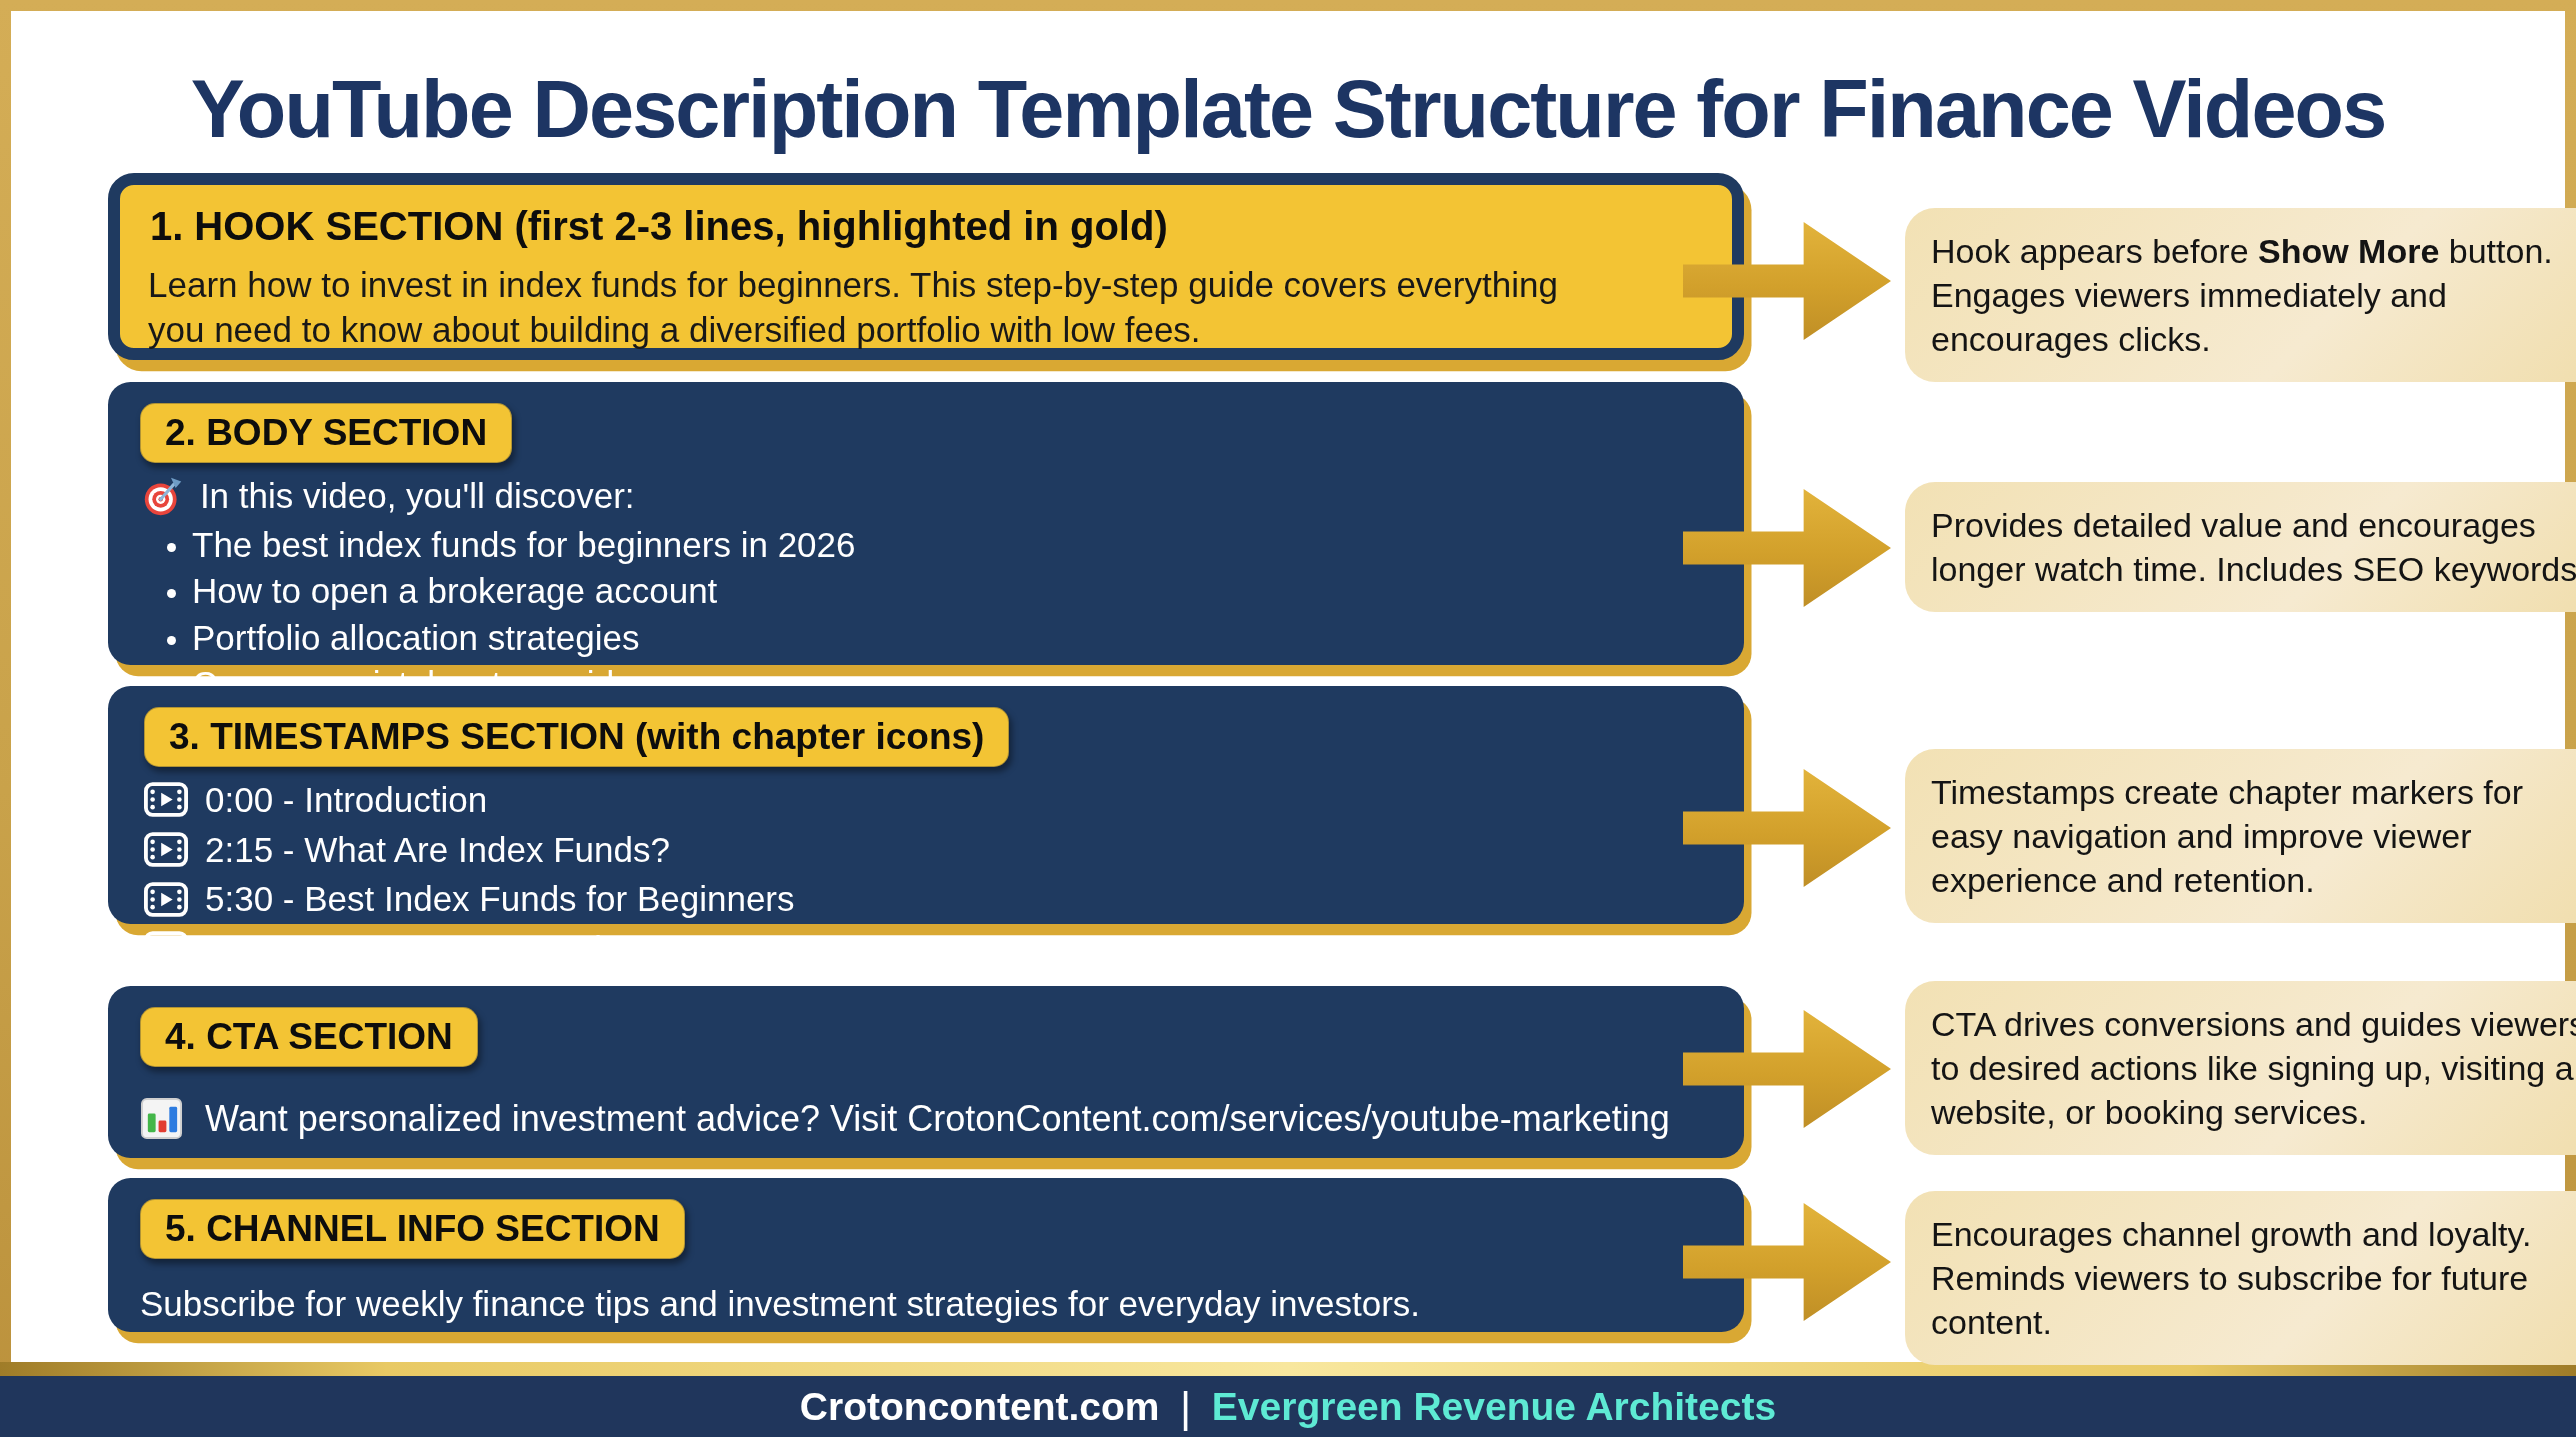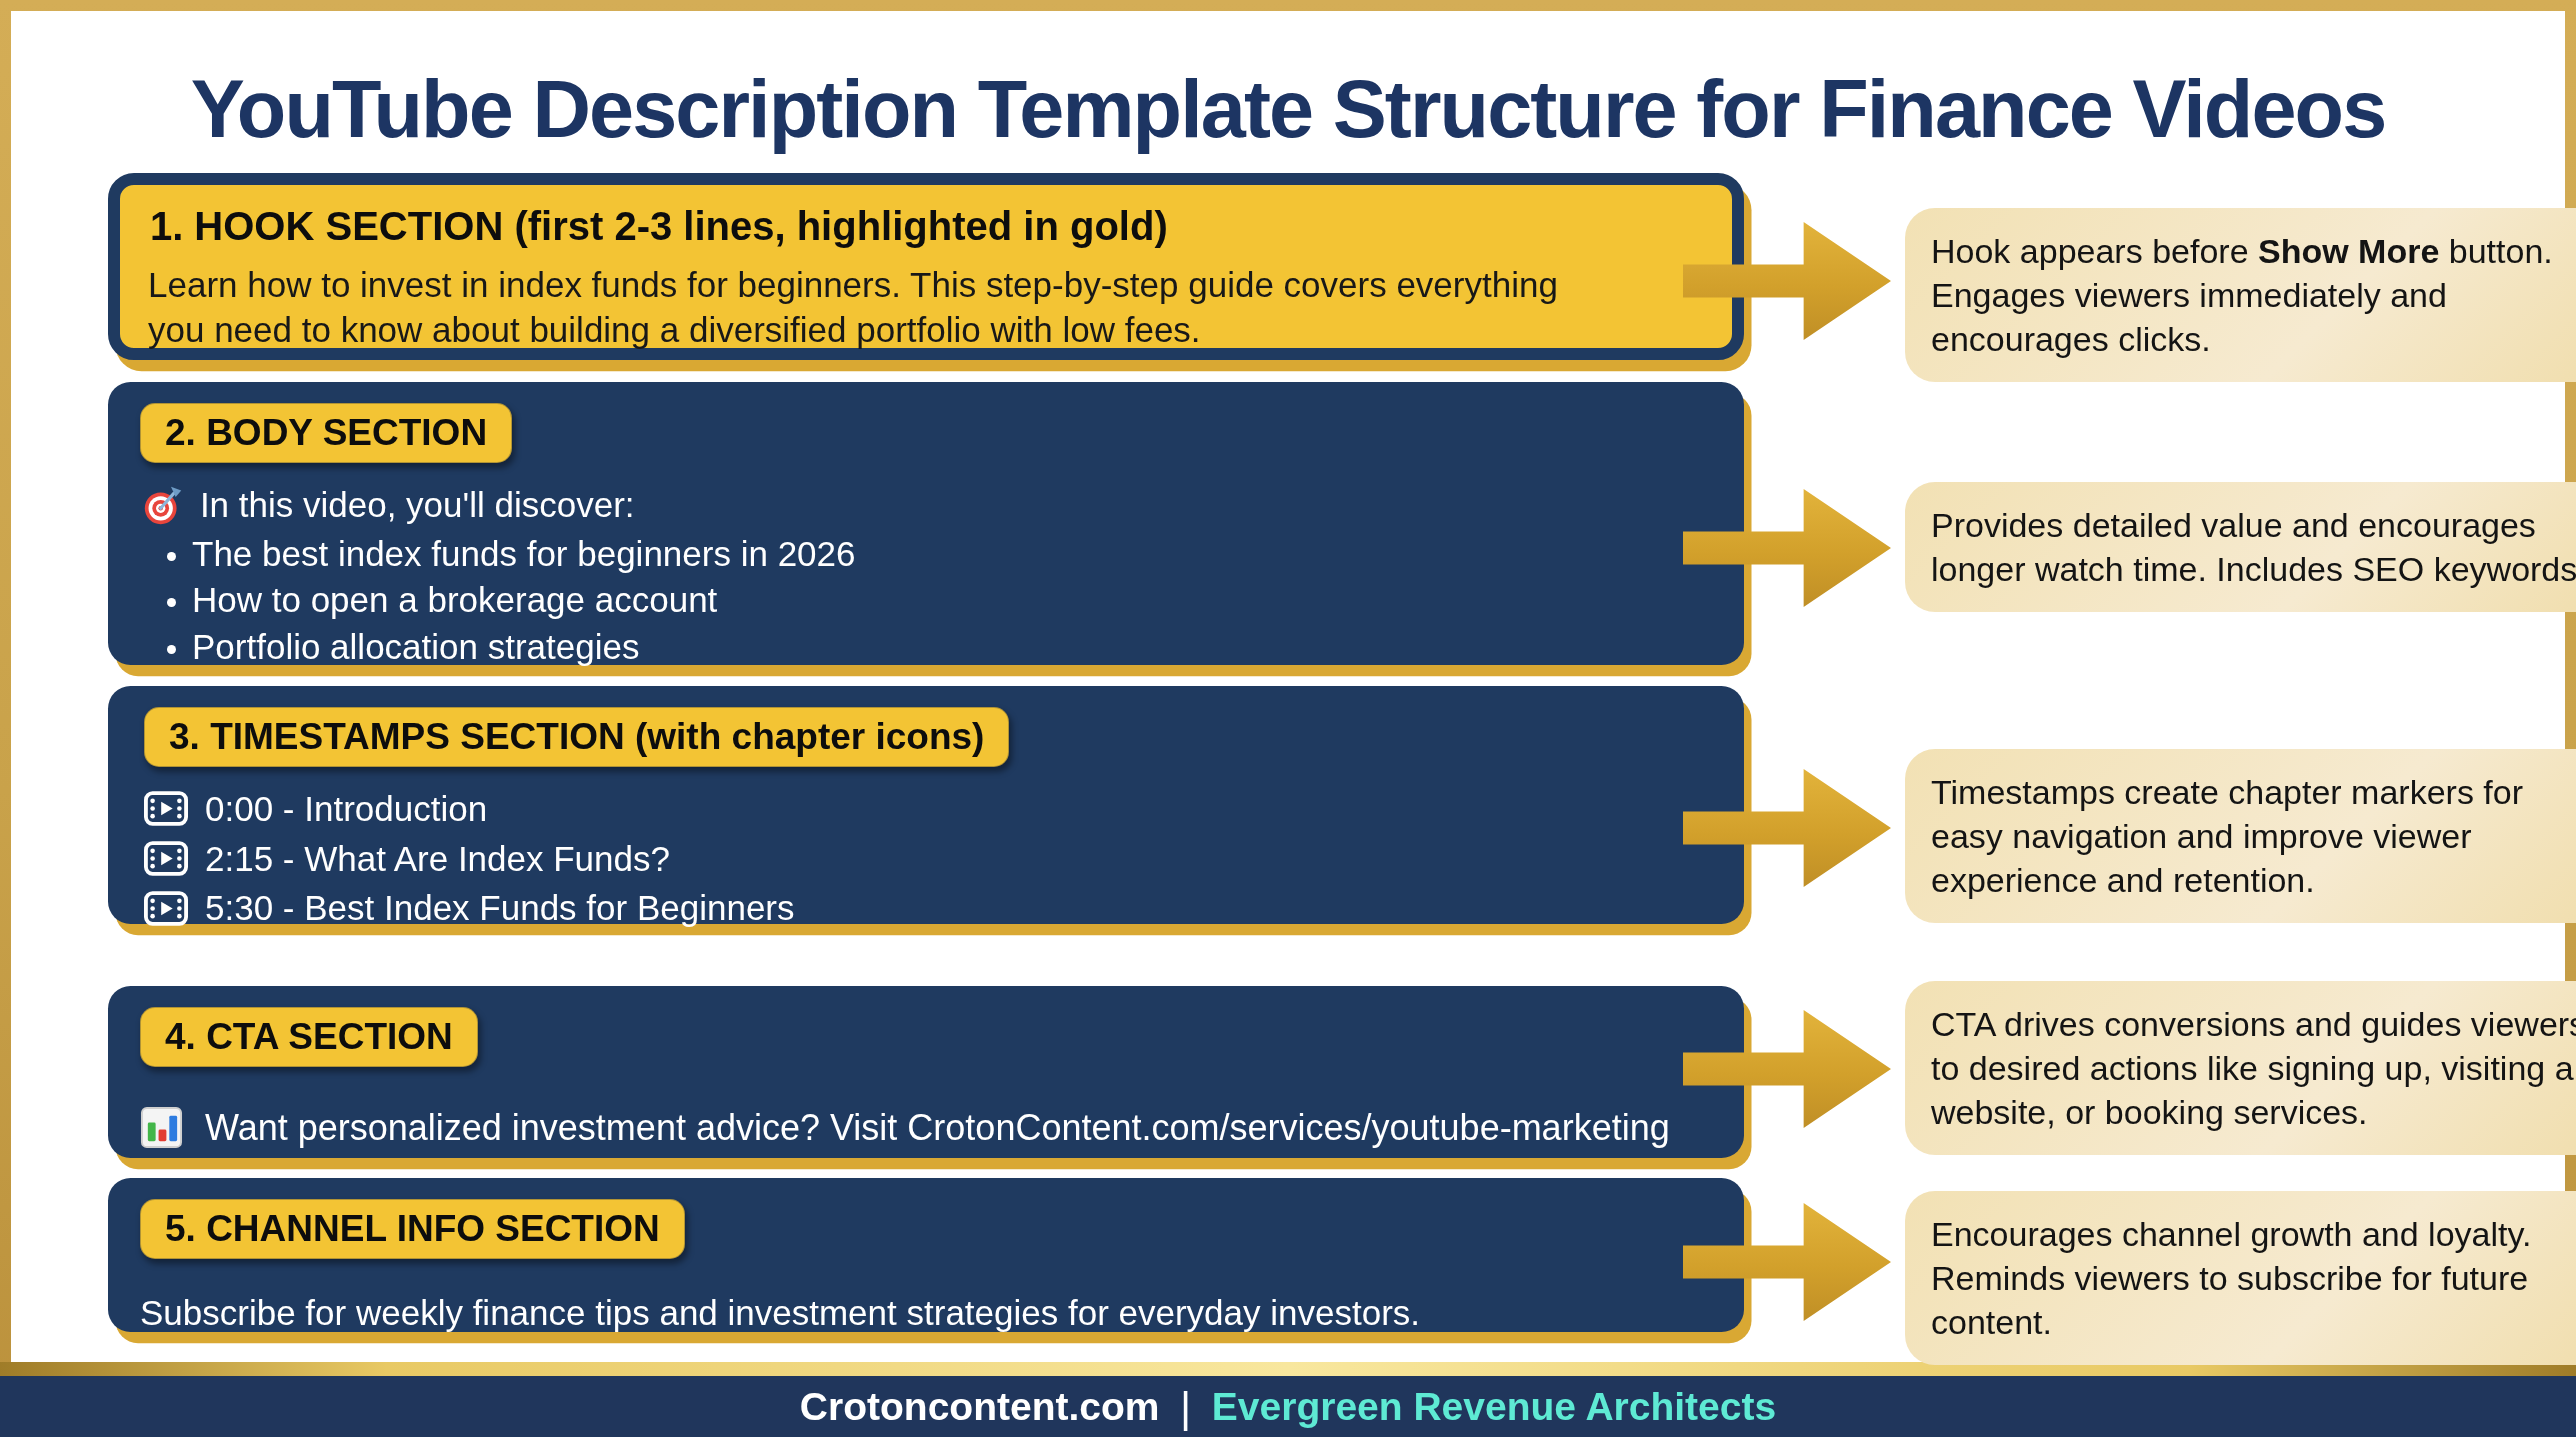--- a/index.html
+++ b/index.html
@@ -54,21 +54,21 @@
   .hook-heading { font-size: 40px; font-weight: bold; color: #0d0d0d; margin: 3.7px 0 13px 1.9px; }
   .hook-body { font-size: 35px; line-height: 1.3; color: #181818; max-width: 1423px; }
 
   .pill {
     display: inline-block;
     background: #f3c434; color: #0d0d0d;
     font-size: 37px; font-weight: bold;
     border-radius: 15px; padding: 8.4px 24px;
     border: 1.9px solid rgba(22, 34, 56, 0.30);
     box-shadow: 2.8px 4.7px 6.6px rgba(0,0,0,0.40);
-    margin-bottom: 13px;
+    margin-bottom: 4px;
   }
 
   .lead-line { display: flex; align-items: center; gap: 15px; font-size: 35px; margin: 7.5px 0 3.7px 1.9px; }
   ul.bullets { list-style: disc outside; padding-left: 52px; margin-top: 1.9px; }
   ul.bullets li { font-size: 35px; line-height: 1.33; }
   ul.bullets li::marker { color: #ffffff; font-size: 30px; }
 
   ul.chapters { list-style: none; margin-top: 3.7px; }
   ul.chapters li { display: flex; align-items: center; gap: 17px; font-size: 35px; line-height: 1.42; }
   .film-svg { width: 44px; height: 35px; flex: 0 0 auto; }

